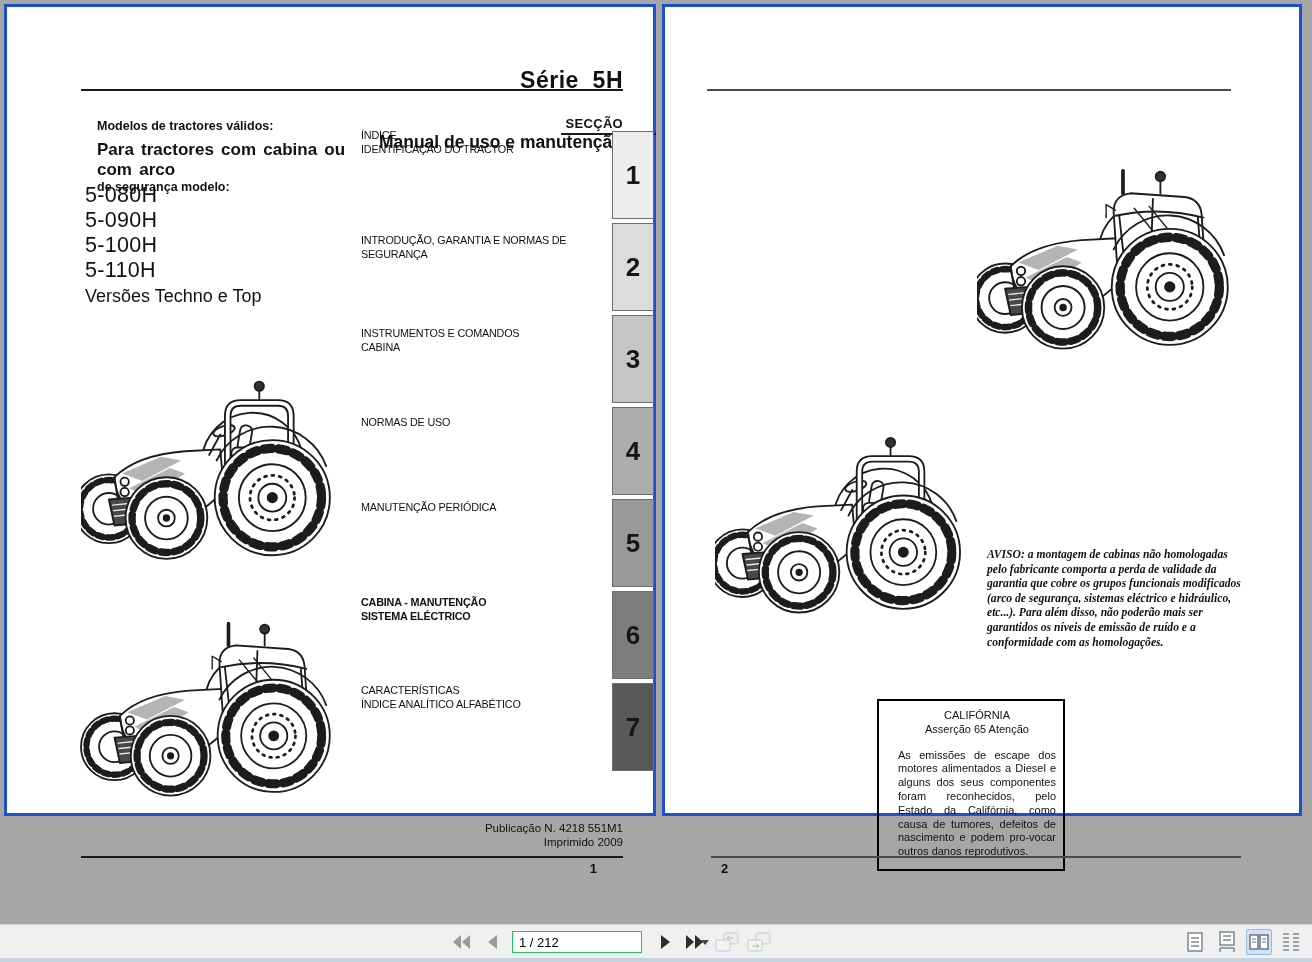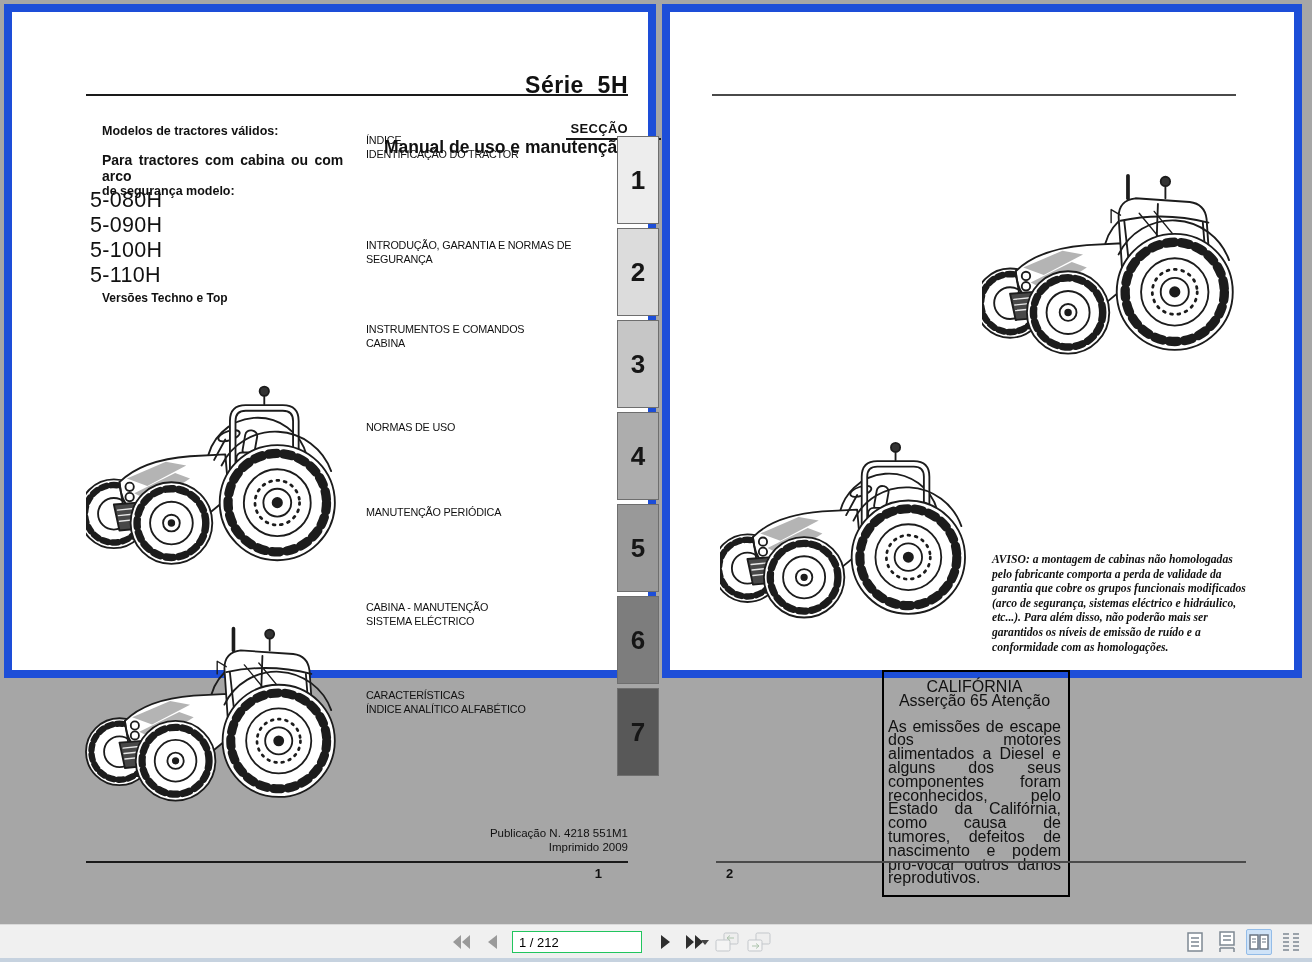--- a/index.html
+++ b/index.html
@@ -1,52 +1,52 @@
 <!DOCTYPE html>
 <html><head>
 <meta charset="utf-8">
 <style>
   * { margin:0; padding:0; box-sizing:border-box; }
   html,body { background:#a6a6a6; }
   body { width:1312px; height:962px; font-family:"Liberation Sans", sans-serif; color:#111; overflow:hidden; }
   .screen { position:relative; width:1312px; height:962px; background:#a6a6a6; }
 
   
-  .page { position:absolute; top:4px; height:674px; background:#fff; border:8px solid #1d4ed8; }
+  .page { position:absolute; top:4px; height:812px; background:#fff; border:3px solid #1d4ed8; }
   .page-left  { left:4px;  width:652px; }
   .page-right { left:662px; width:640px; }
   .abs { position:absolute; }
 
   
   .p1-title { left:240px; top:24px; width:376px; text-align:right; white-space:pre; }
   .p1-title .t1 { font-size:23px; font-weight:bold; letter-spacing:0.5px; }
   .p1-title .t2 { font-size:17.5px; font-weight:bold; margin-top:2px; }
   .rule { background:#1a1a1a; height:2px; }
   .models-block { left:90px; top:112px; width:256px; }
   .models-heading { font-size:12.5px; font-weight:bold; }
-  .models-sub1 { font-size:14px; font-weight:bold; margin-top:14px; word-spacing:2.5px; }
+  .models-sub1 { font-size:17px; font-weight:bold; margin-top:7px; word-spacing:2.5px; }
   .models-sub2 { font-size:12.5px; font-weight:bold; }
   .model-list { left:78px; top:176px; }
   .model-item { font-size:21.5px; font-weight:normal; line-height:25px; letter-spacing:0.3px; }
-  .versions { left:90px; top:279px; font-size:12px; font-weight:bold; }
+  .versions { left:78px; top:279px; font-size:18px; font-weight:normal; }
   .seccao { left:440px; top:109px; width:176px; text-align:right; font-size:13px; font-weight:bold; letter-spacing:0.3px; }
   .seccao-line { left:554px; top:126px; width:95px; height:2px; background:#1a1a1a; }
   .idx { left:354px; width:218px; font-size:10.8px; line-height:13.5px; letter-spacing:-0.2px; }
   .tab { left:605px; width:42px; height:88px; border:1px solid #6e6e6e;
          display:flex; align-items:center; justify-content:center;
          font-size:26px; font-weight:bold; color:#161616; }
   .pub-block { left:310px; top:814px; width:306px; text-align:right; font-size:11.5px; line-height:14px; }
   .pagenum { font-size:13px; font-weight:bold; }
   .tractor { position:absolute; }
 
   
   .aviso { left:322px; top:521px; width:254px; font-family:"Liberation Serif", serif;
            font-style:italic; font-weight:600; font-size:11.6px; line-height:14.6px;margin-top:20px; }
-  .cal-box { left:212px; top:658px; width:188px; border:2px solid #000; padding:8px 7px 10px 4px;
-             font-size:16px; line-height:13.8px; }
+  .cal-box { left:212px; top:692px; width:188px; border:2px solid #000; padding:8px 7px 10px 19px;
+             font-size:11px; line-height:13.8px; }
   .cal-title { text-align:center; }
   .cal-body { margin-top:12px; text-align:justify; }
 
   
   .toolbar { position:absolute; left:0; top:924px; width:1312px; height:34px;
              background:#f0f0f0; border-top:1px solid #dadada; }
   .tb-btn { position:absolute; top:4px; width:26px; height:26px; border:none; background:transparent;
             display:flex; align-items:center; justify-content:center; padding:0; cursor:pointer; }
   .page-combo { position:absolute; left:512px; top:6px; width:130px; height:22px; background:#fff;
                 border:1px solid #22c55e; display:flex; align-items:center; }
@@ -168,33 +168,33 @@
     <div class="abs seccao-line"></div>
 
     <div class="abs idx" style="top:122px;">
       <div>ÍNDICE</div>
         <div>IDENTIFICAÇÃO DO TRACTOR</div>
     </div>
     <div class="abs idx" style="top:227px;">
       <div>INTRODUÇÃO, GARANTIA E NORMAS DE</div>
         <div>SEGURANÇA</div>
     </div>
-    <div class="abs idx" style="top:311px;">
+    <div class="abs idx" style="top:320px;">
       <div>INSTRUMENTOS E COMANDOS</div>
         <div>CABINA</div>
     </div>
     <div class="abs idx" style="top:409px;">
       <div>NORMAS DE USO</div>
         <div></div>
     </div>
     <div class="abs idx" style="top:494px;">
       <div>MANUTENÇÃO PERIÓDICA</div>
         <div></div>
     </div>
-    <div class="abs idx" style="top:589px;">
+    <div class="abs idx" style="top:589px;font-weight:bold;">
       <div>CABINA - MANUTENÇÃO</div>
         <div>SISTEMA ELÉCTRICO</div>
     </div>
     <div class="abs idx" style="top:677px;">
       <div>CARACTERÍSTICAS</div>
         <div>ÍNDICE ANALÍTICO ALFABÉTICO</div>
     </div>
 
     <div class="abs tab" style="top: 124px; background: rgb(237, 237, 237);">
         <span>1</span>

